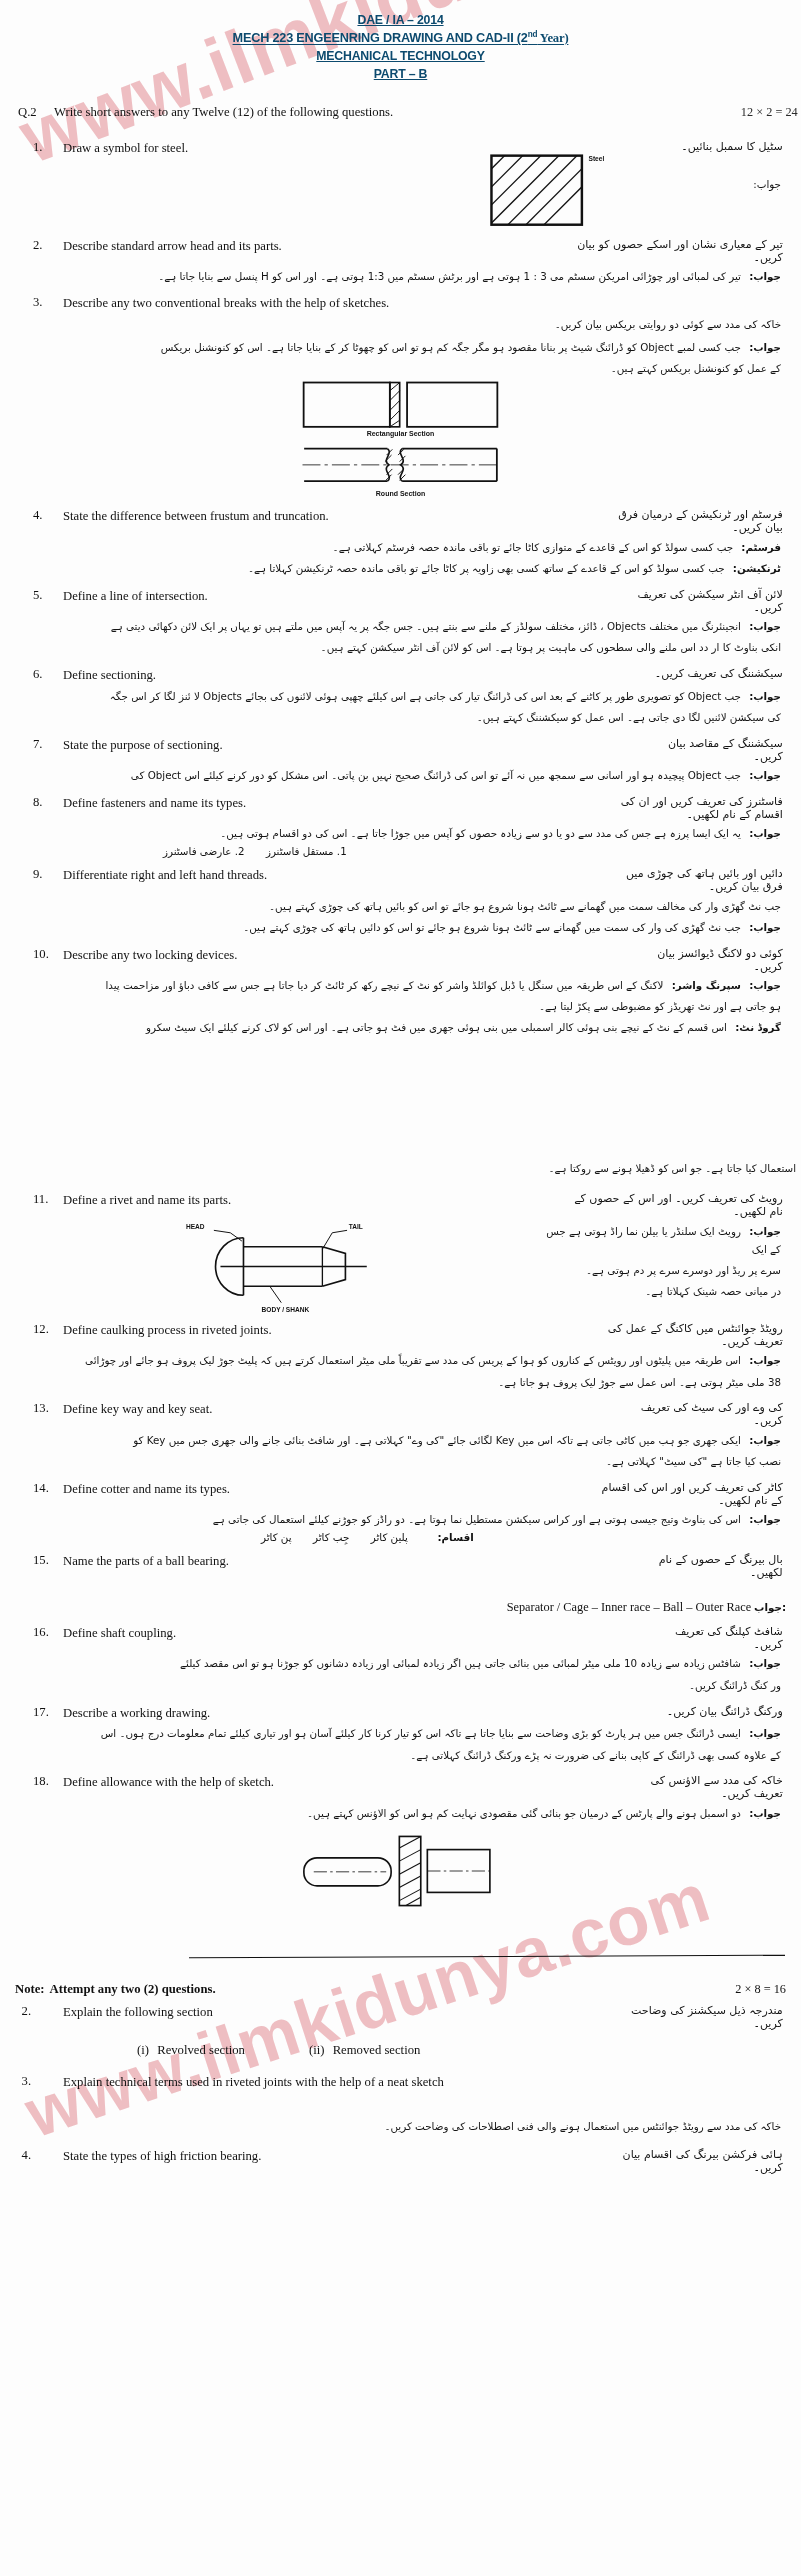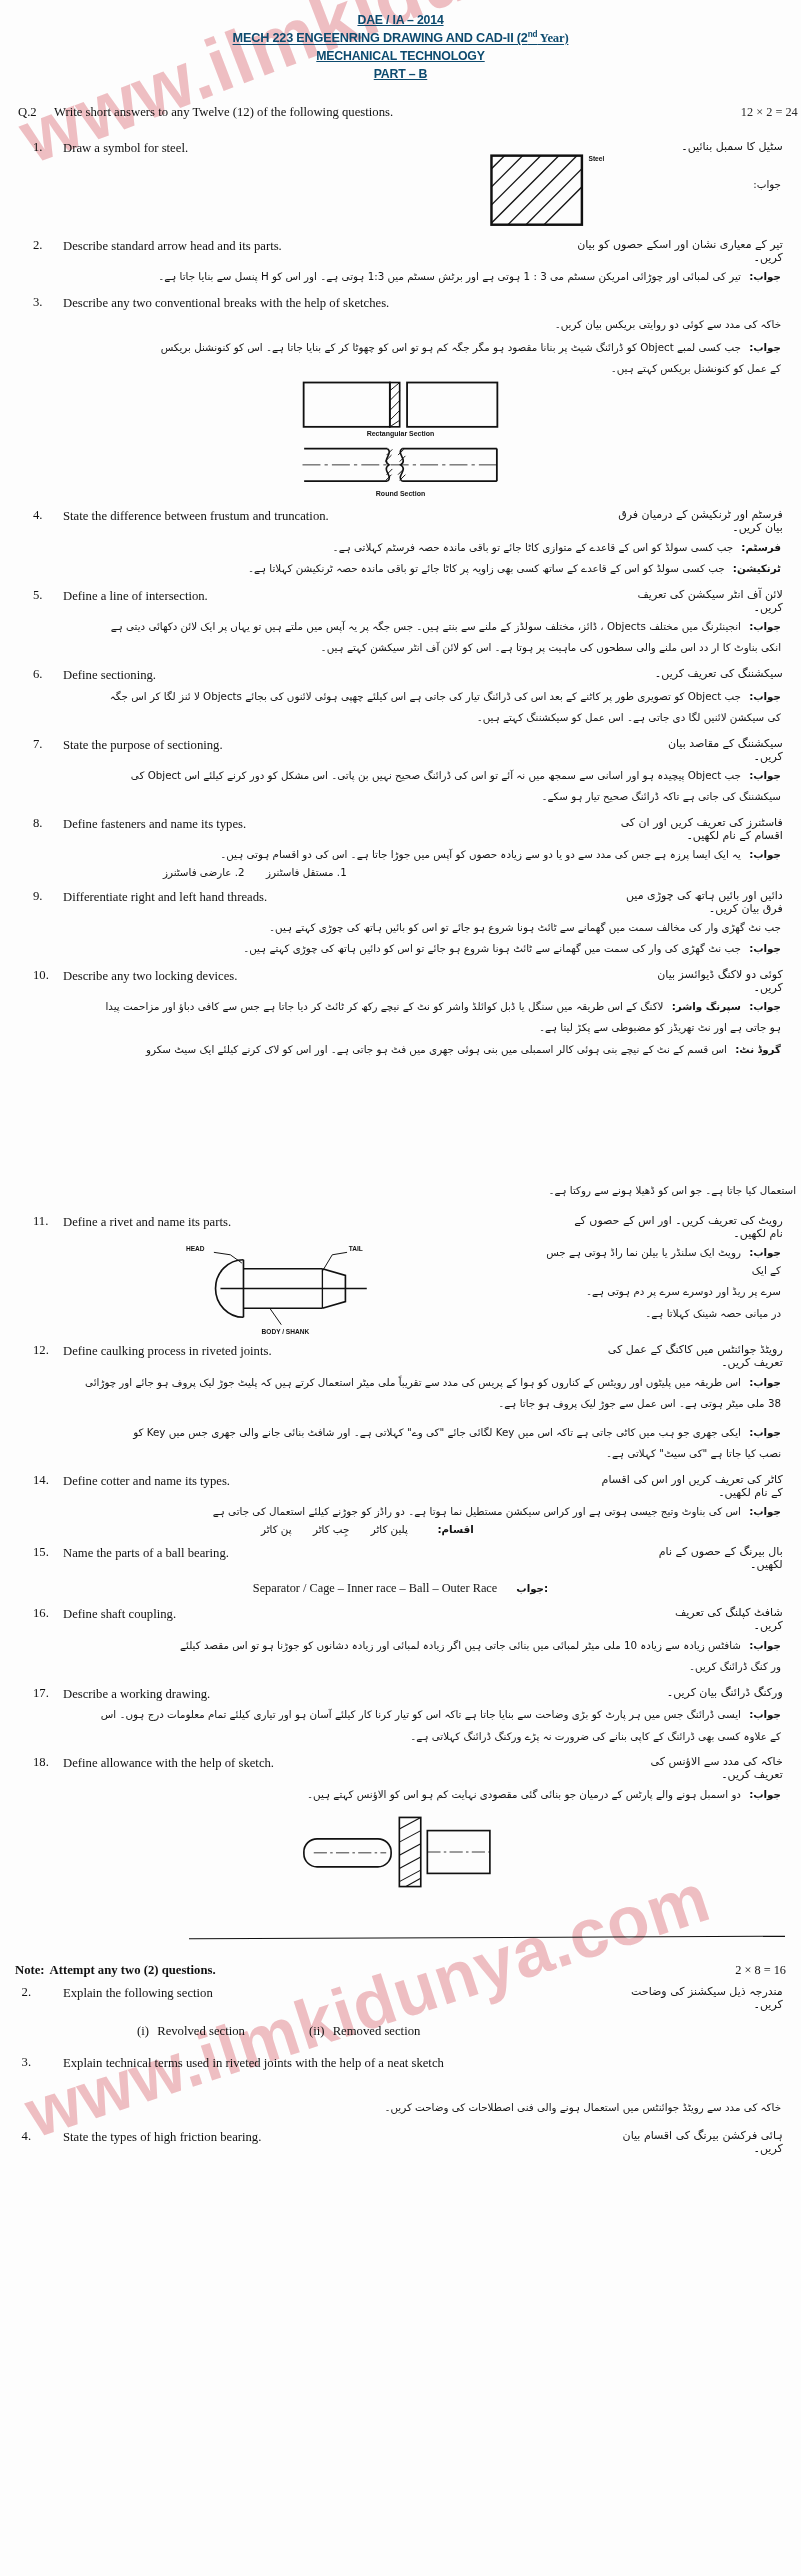--- a/index.html
+++ b/index.html
@@ -396,21 +396,20 @@
 
   <div class="q">
     <div class="q-main">
       <div class="q-num">7.</div>
       <div class="q-en">State the purpose of sectioning.</div>
       <div class="q-ur-inline" style="width:140px;">سیکشننگ کے مقاصد بیان کریں۔</div>
     </div>
     <div class="ur tight">
       <span class="ur-lbl">جواب:</span><span>جب Object پیچیدہ ہو اور اسانی سے سمجھ میں نہ آئے تو اس کی ڈرائنگ صحیح نہیں بن پاتی۔ اس مشکل کو دور کرنے کیلئے اس Object کی</span>
     </div>
-    <div class="ur tight">سیکشننگ کی جاتی ہے تاکہ ڈرائنگ صحیح تیار ہو سکے۔</div>
   </div>
 
   <div class="q">
     <div class="q-main">
       <div class="q-num">8.</div>
       <div class="q-en">Define fasteners and name its types.</div>
       <div class="q-ur-inline" style="width:189px;">فاسٹنرز کی تعریف کریں اور ان کی اقسام کے نام لکھیں۔</div>
     </div>
     <div class="ur tight">
       <span class="ur-lbl">جواب:</span><span>یہ ایک ایسا پرزہ ہے جس کی مدد سے دو یا دو سے زیادہ حصوں کو آپس میں جوڑا جاتا ہے۔ اس کی دو اقسام ہوتی ہیں۔</span>
@@ -494,20 +493,25 @@
       <div class="q-en">Define caulking process in riveted joints.</div>
       <div class="q-ur-inline" style="width:205px;text-align:right;">رویٹڈ جوائنٹس میں کاکنگ کے عمل کی تعریف کریں۔</div>
     </div>
     <div class="ur tight">
       <span class="ur-lbl">جواب:</span><span>اس طریقہ میں پلیٹوں اور رویٹس کے کناروں کو ہوا کے پریس کی مدد سے تقریباً ملی میٹر استعمال کرتے ہیں کہ پلیٹ جوڑ لیک پروف ہو جائے اور چوڑائی</span>
     </div>
     <div class="ur tight">38 ملی میٹر ہوتی ہے۔ اس عمل سے جوڑ لیک پروف ہو جاتا ہے۔</div>
   </div>
 
   <div class="q">
+    <div class="q-main">
+      <div class="q-num">13.</div>
+      <div class="q-en">Define key way and key seat.</div>
+      <div class="q-ur-inline" style="width:156px;">کی وے اور کی سیٹ کی تعریف کریں۔</div>
+    </div>
     <div class="ur tight">
       <span class="ur-lbl">جواب:</span><span>ایکی جھری جو ہب میں کاٹی جاتی ہے تاکہ اس میں Key لگائی جائے "کی وے" کہلاتی ہے۔ اور شافٹ بنائی جانے والی جھری جس میں Key کو</span>
     </div>
     <div class="ur tight">نصب کیا جاتا ہے "کی سیٹ" کہلاتی ہے۔</div>
   </div>
 
   <div class="q">
     <div class="q-main">
       <div class="q-num">14.</div>
       <div class="q-en">Define cotter and name its types.</div>
@@ -523,21 +527,21 @@
       <span>پن کاٹر</span>
     </div>
   </div>
 
   <div class="q">
     <div class="q-main">
       <div class="q-num">15.</div>
       <div class="q-en">Name the parts of a ball bearing.</div>
       <div class="q-ur-inline" style="width:144px;">بال بیرنگ کے حصوں کے نام لکھیں۔</div>
     </div>
-    <div style="display:flex;align-items:baseline;justify-content:center;gap:19px;margin-top:6px;position:relative;z-index:10;">
+    <div style="display:flex;align-items:baseline;justify-content:flex-end;gap:3px;margin-top:17px;position:relative;z-index:10;">
       <div class="eng-answer">Separator / Cage – Inner race – Ball – Outer Race</div>
       <div style="font-family:'DejaVu Sans',sans-serif;font-size:10.3px;font-weight:bold;">جواب:</div>
     </div>
   </div>
 
   <div class="q">
     <div class="q-main">
       <div class="q-num">16.</div>
       <div class="q-en">Define shaft coupling.</div>
       <div class="q-ur-inline" style="width:127px;">شافٹ کپلنگ کی تعریف کریں۔</div>

